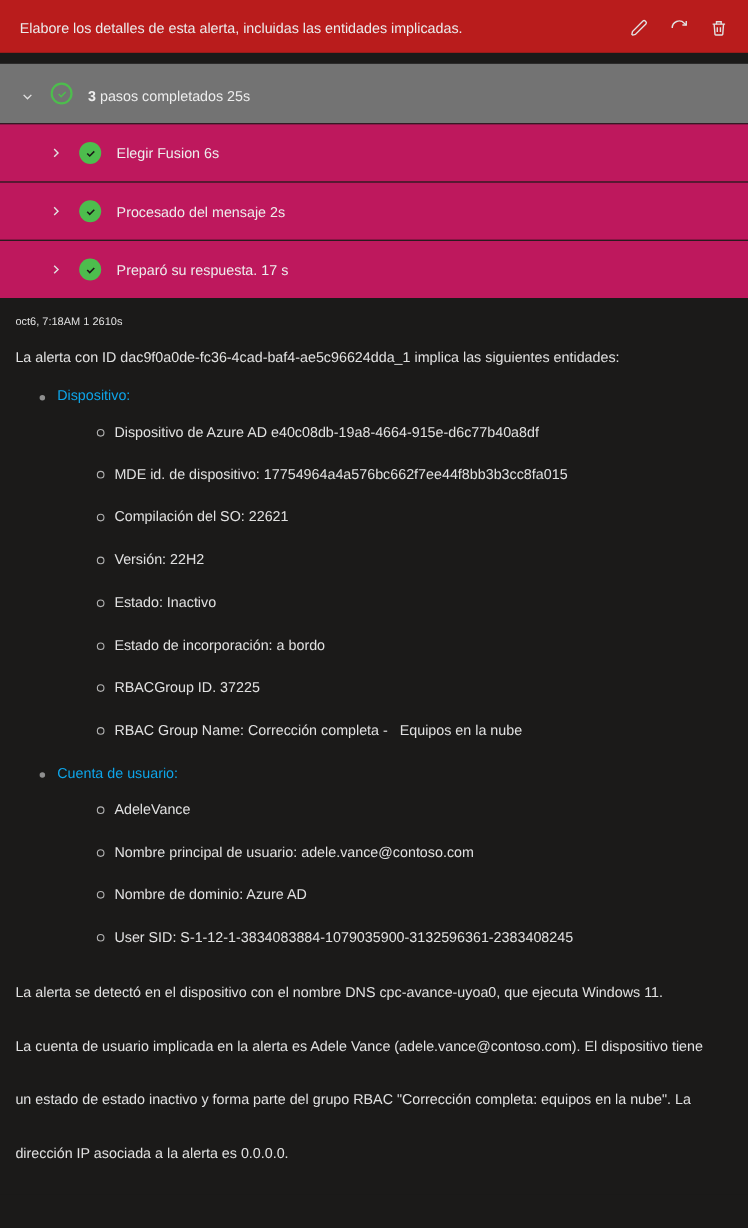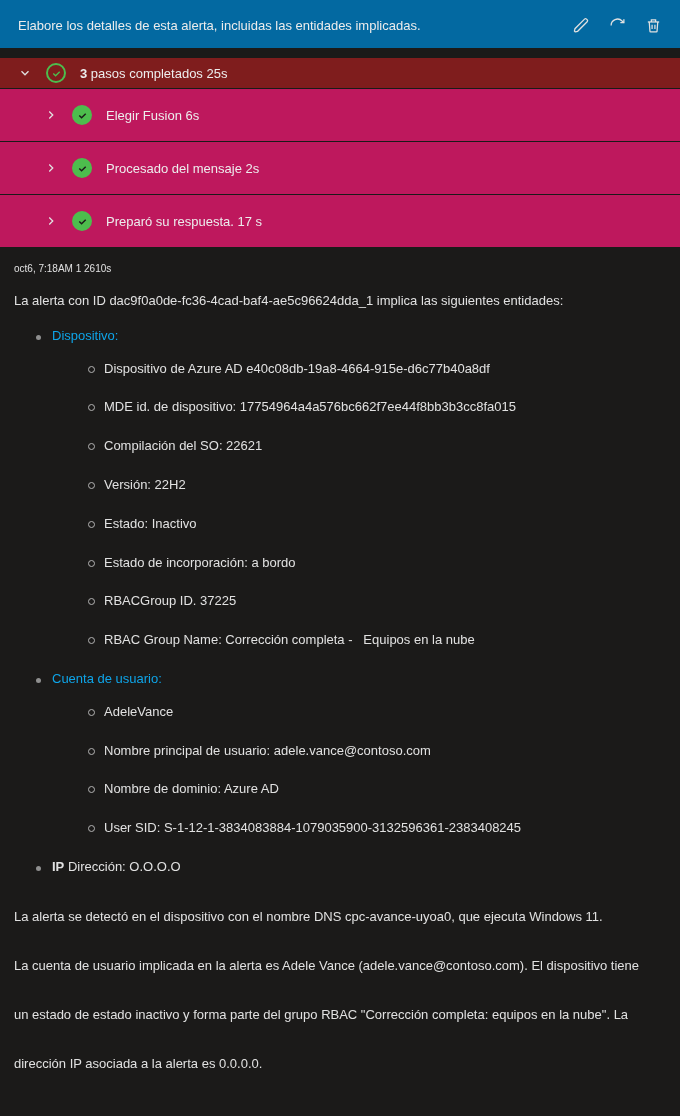--- a/index.html
+++ b/index.html
@@ -10,33 +10,33 @@
     color: #e1e1e1;
     font-family: "Segoe UI", Arial, sans-serif;
     font-size: 13px;
     overflow: hidden;
   }
   .top-row {
     display: flex;
     align-items: center;
     justify-content: space-between;
     padding: 16px 18px 14px 18px;
-    background: #0369a1;
+    background: #b91c1c;
   }
   .top-row .prompt-text { color: #ececec; }
   .top-icons { display: flex; gap: 18px; align-items: center; }
   .icon-btn { width: 18px; height: 18px; display:flex; align-items:center; justify-content:center; cursor:pointer; color:#e1e1e1; }
   .icon-btn svg { stroke: #e1e1e1; }
 
   .steps-summary {
     display: flex;
-    align-items: center;
+    align-items: flex-end;
     gap: 14px;
-    padding: 5px 18px;
-    background: #7f1d1d;
+    padding: 17px 18px;
+    background: #737373;
     margin-top: 10px;
     cursor: pointer;
   }
   .chevron { width: 14px; height: 14px; display:flex; align-items:center; justify-content:center; }
   .check-circle {
     width: 20px; height: 20px; border-radius: 50%;
     border: 2px solid #4dbd4d;
     display: flex; align-items: center; justify-content: center;
     flex-shrink: 0;
   }
@@ -192,24 +192,20 @@
       <span class="section-title">Cuenta de usuario:</span>
       <ul class="subbullets">
         <li>AdeleVance</li>
         <li>Nombre principal de usuario: adele.vance@contoso.com</li>
         <li>Nombre de dominio: Azure AD</li>
         <li>User SID: S-1-12-1-3834083884-1079035900-3132596361-2383408245</li>
       </ul>
     </li>
   </ul>
 
-  <div class="ip-line">
-    <b>IP</b>
-    <span>Dirección: O.O.O.O</span>
-  </div>
 
   <div class="summary-block">
     <p>La alerta se detectó en el dispositivo con el nombre DNS cpc-avance-uyoa0, que ejecuta Windows 11.</p>
     <p>La cuenta de usuario implicada en la alerta es Adele Vance (adele.vance@contoso.com). El dispositivo tiene</p>
     <p>un estado de estado inactivo y forma parte del grupo RBAC "Corrección completa: equipos en la nube". La</p>
     <p>dirección IP asociada a la alerta es 0.0.0.0.</p>
   </div>
 </div>
 
 </body></html>

